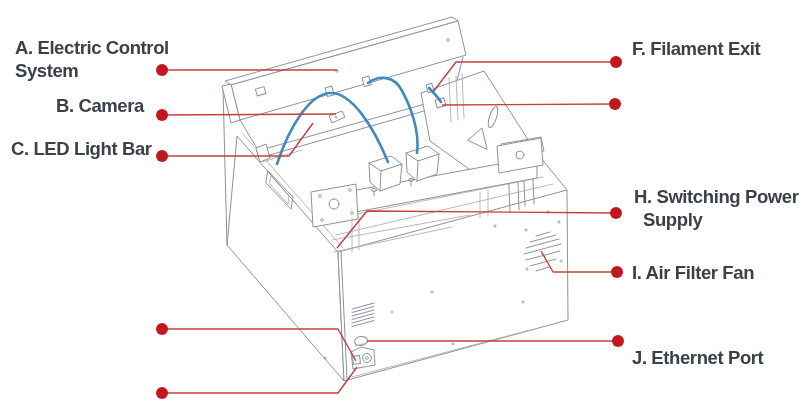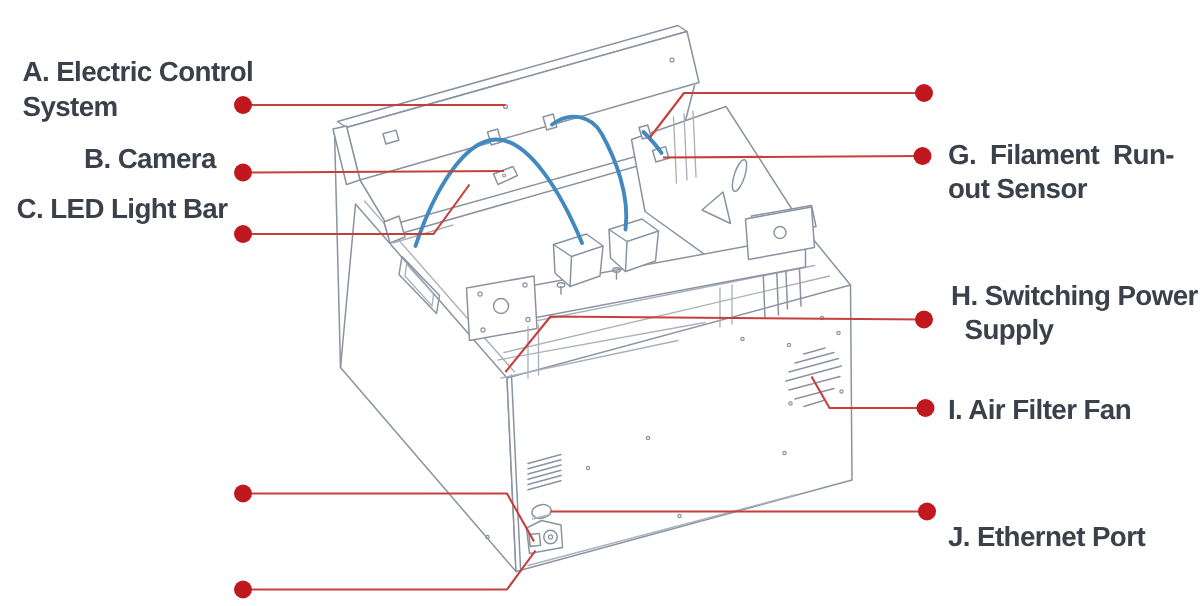--- a/index.html
+++ b/index.html
@@ -227,26 +227,25 @@
     </g>
   </svg>
 
   <div class="label" style="left:56px;top:94px;">
     <span>B. Camera</span>
   </div>
   <div class="label" style="left:15px;top:36px;">
     <span>A. Electric Control</span>
     <span class="l2">System</span>
   </div>
-  <div class="label" style="left:11px;top:127px;">
+  <div class="label" style="left:11px;top:137px;">
     <span>C. LED Light Bar</span>
   </div>
-  <div class="label" style="left:632px;top:91px;">
-    <span class="wide-words">G. Filament Run-</span>
-    <span class="l2">out Sensor</span>
+  <div class="label" style="left:632px;top:37px;">
+    <span>F. Filament Exit</span>
   </div>
   <div class="label" style="left:632px;top:261px;">
     <span>I. Air Filter Fan</span>
   </div>
   <div class="label" style="left:634px;top:185px;">
     <span>H. Switching Power</span>
     <span class="l2 indent2">Supply</span>
   </div>
   <div class="label" style="left:632px;top:346px;">
     <span>J. Ethernet Port</span>

